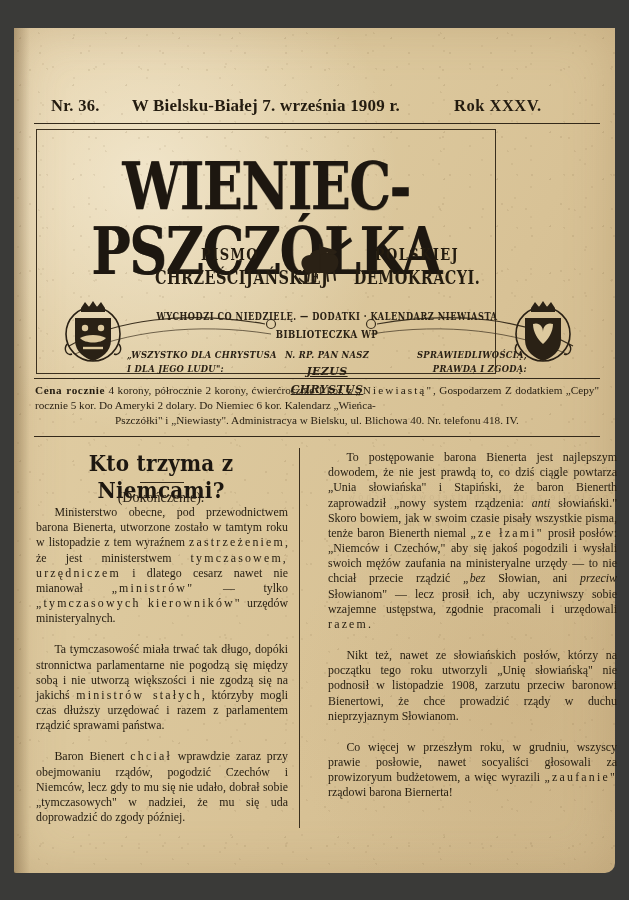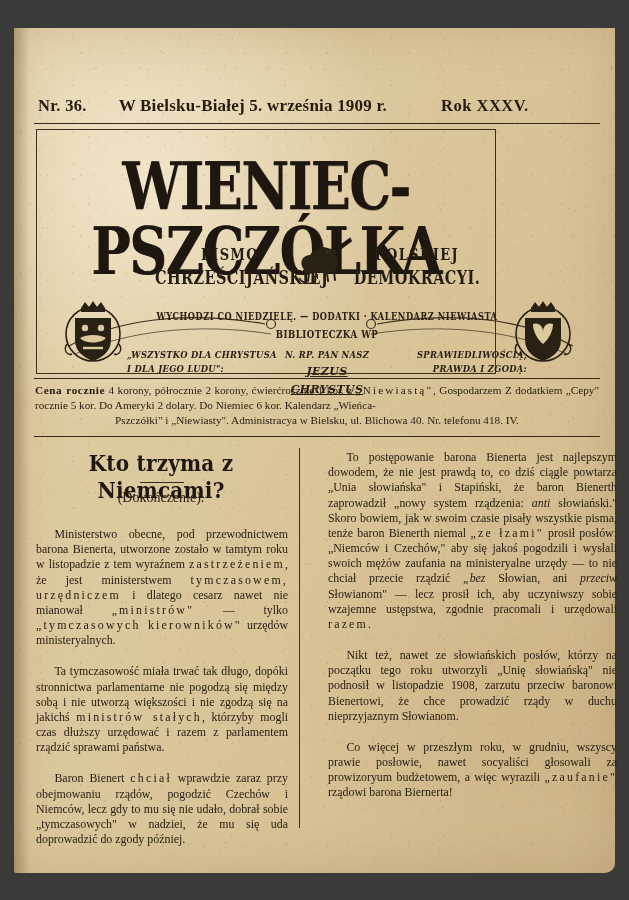--- a/index.html
+++ b/index.html
@@ -58,21 +58,21 @@
   }
 
   #sheet-inner {
     position: absolute;
     left: 14px; top: 0; right: 8px; bottom: 0;
   }
 
   
   .issue-line {
     position: absolute;
-    left: 10px; top: 68px; width: 560px;
+    left: 23px; top: 68px; width: 560px;
     display: flex;
     align-items: baseline;
     color: #241c10;
     font-weight: bold;
     white-space: nowrap;
   }
   .issue-nr { font-size: 16.5px; letter-spacing: .3px; }
   .issue-place {
     font-size: 17px;
     margin-left: 32px;
@@ -243,21 +243,21 @@
 
   .col {
     position: absolute;
     font-size: 11.9px;
     line-height: 1.275;
     color: #241c10;
     text-align: justify;
     text-justify: inter-word;
     hyphens: manual;
   }
-  .col-left  { left: 8px;   top: 499px; width: 252px; }
+  .col-left  { left: 8px;   top: 477px; width: 252px; }
   .col-right { left: 300px; top: 422px; width: 289px; }
   .col p { margin: 0; text-indent: 1.55em; }
   .col p + p { margin-top: 16px; }
   .col i { font-style: italic; }
   .ls { letter-spacing: 2.2px; }
 
   
   .bleed {
     position: absolute;
     left: 300px; top: 430px; width: 280px; height: 370px;
@@ -276,21 +276,21 @@
 
 <div id="page">
   <div id="paper">
     <div id="grain"></div>
     <div id="gutter"></div>
 
     <div id="sheet-inner">
 
       <div class="issue-line">
         <span class="issue-nr">Nr. 36.</span>
-        <span class="issue-place">W Bielsku-Białej 5. września 1909 r.</span>
+        <span class="issue-place">W Bielsku-Białej 7. września 1909 r.</span>
         <span class="issue-year">Rok XXXV.</span>
       </div>
 
       <div class="rule-top"></div>
 
       <div class="masthead">
 
         <div class="paper-title">WIENIEC-PSZCZÓŁKA</div>
 
         <svg class="swash" style="left:28px; top:150px;" width="240" height="80" viewBox="0 0 240 80">

